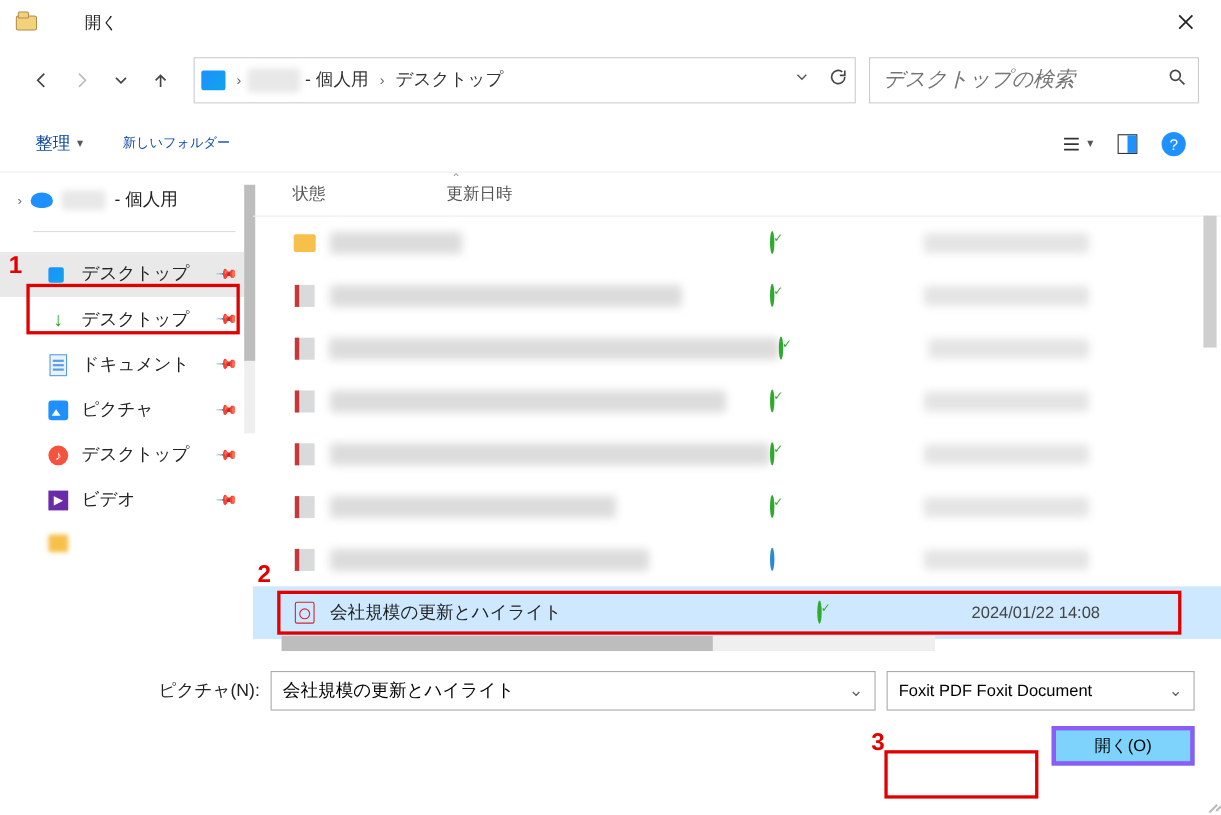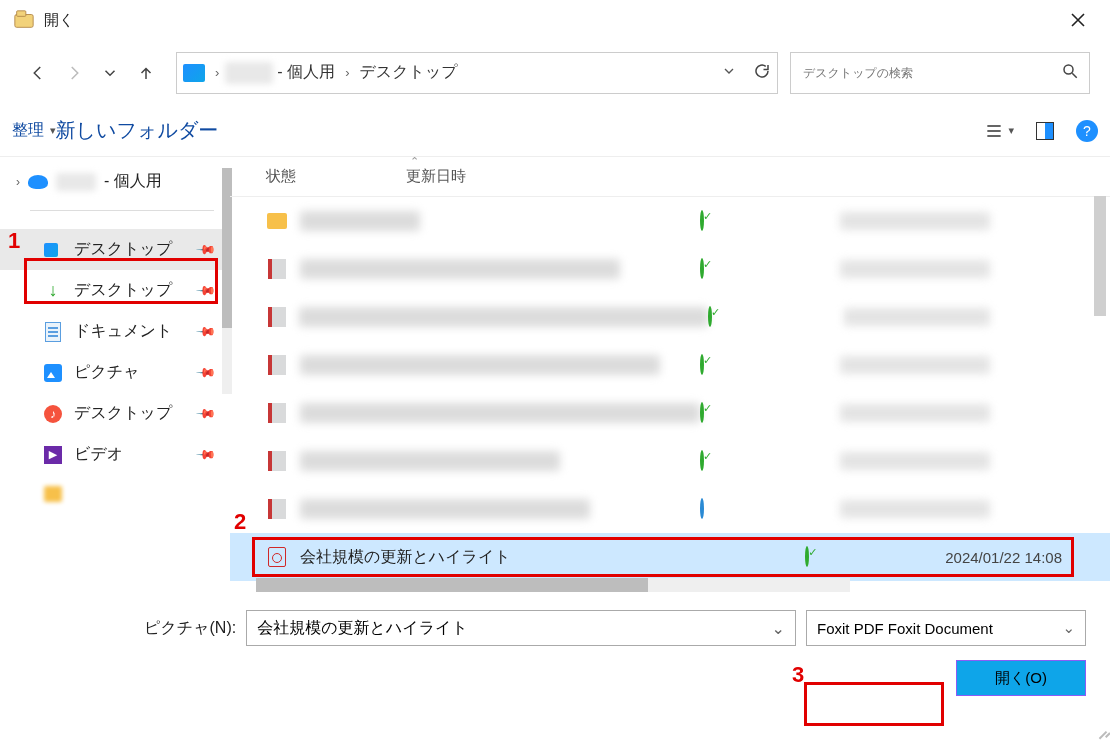--- a/index.html
+++ b/index.html
@@ -1,42 +1,42 @@
 <!DOCTYPE html>
 <html><head>
 <meta charset="utf-8">
 <style>
   * { box-sizing: border-box; font-family: "Meiryo", "Yu Gothic", sans-serif; }
   body { margin: 0; background: #fff; width: 1110px; height: 741px; overflow: hidden; position: relative; }
 
   .titlebar { height: 40px; display: flex; align-items: center; padding: 0 12px; }
   .titlebar .app-icon { width: 24px; height: 24px; display: flex; align-items: center; justify-content: center; margin-right: 8px; }
-  .titlebar .title { font-size: 15px; color: #222; }
+  .titlebar .title { font-size: 15px; color: #222; margin-left: 33px; }
   .titlebar .close { margin-left: auto; width: 40px; height: 40px; display: flex; align-items: center; justify-content: center; font-size: 18px; cursor: pointer; }
 
   .navbar { height: 65px; display: flex; align-items: center; padding: 0 20px; }
   .nav-btn { width: 36px; height: 36px; display: flex; align-items: center; justify-content: center; color: #444; cursor: pointer; }
   .nav-btn.disabled { color: #bbb; cursor: default; }
   .nav-btn svg { width: 18px; height: 18px; }
 
   .path-box { flex: 1; height: 42px; border: 1px solid #ccc; display: flex; align-items: center; padding: 0 6px; margin: 0 12px; }
   .path-seg { display: flex; align-items: center; padding: 0 4px; color: #333; font-size: 16px; }
   .path-sep { color: #666; margin: 0 6px; font-size: 13px; }
   .path-icon { width: 22px; height: 18px; background: linear-gradient(135deg,#1e90ff,#0ea5e9); border-radius:2px; margin-right:4px; }
   .path-blur { width: 48px; height: 22px; background: #e8e8e8; filter: blur(3px); border-radius:3px; }
   .path-drop { margin-left:auto; color:#555; }
   .path-refresh { margin-left: 16px; color:#444; }
 
   .search-box { width: 300px; height: 42px; border: 1px solid #ccc; display: flex; align-items: center; padding: 0 10px; }
-  .search-box input { flex:1; border:none; outline:none; font-size:12px; color:#15803d; }
+  .search-box input { flex:1; border:none; outline:none; font-size:19px; color:#15803d;font-style:italic; }
   .search-icon { color:#444; }
 
-  .toolbar { height: 52px; display: flex; align-items: center; padding: 0 12px; border-bottom: 1px solid #eee; }
+  .toolbar { height: 52px; display: flex; align-items: center; padding: 0 32px; border-bottom: 1px solid #eee; }
   .tool-organize { color:#0f4aa1; font-size:16px; display:flex; align-items:center; gap:6px; }
-  .tool-newfolder { color:#0f4aa1; font-size:20px; }
+  .tool-newfolder { margin-left:36px; color:#0f4aa1; font-size:12px; }
   .tool-right { margin-left:auto; display:flex; align-items:center; gap:22px; }
   .tool-right .view-icon { display:flex; align-items:center; color:#333; gap:4px;}
   .tool-right .preview-icon { width:18px;height:18px;border:1px solid #333;position:relative;}
   .tool-right .preview-icon::after{content:"";position:absolute;right:0;top:0;bottom:0;width:50%;background:#1e90ff;}
   .tool-right .help-icon { width:22px;height:22px;border-radius:50%;background:#1e90ff;color:#fff;display:flex;align-items:center;justify-content:center;font-size:14px; }
 
   .body { display:flex; height: 435px; }
   .sidebar { width: 230px; padding: 8px 0; position: relative; }
   .crumb-row { display:flex; align-items:center; gap:8px; padding: 6px 16px; font-size:16px; color:#222;}
   .crumb-row .chev { color:#666; font-size:12px; }
@@ -61,40 +61,40 @@
   .row .ficon { width:22px; height:22px; margin-right:12px; display:flex; align-items:center; justify-content:center; }
   .row .fname-blur { width:300px; height:20px; background:#dcdcdc; filter: blur(4px); border-radius:3px; }
   .row .fstatus { margin-left:auto; width:140px; }
   .row .fdate-blur { width:150px; height:18px; background:#e4e4e4; filter: blur(4px); border-radius:3px; margin-right:120px;}
   .status-dot { width:16px;height:16px;border:2px solid #2faa2f; border-radius:50%; position:relative;}
   .status-dot.green::after { content:"✓"; color:#2faa2f; font-size:11px; position:absolute; left:1px; top:-2px;}
   .status-dot.blue-ring { border-color:#2a8ad4; }
 
   .row.selected { background:#cde8ff; }
   .row.selected .selname { font-size:16px; color:#222; }
-  .row.selected .seldate { font-size:15px; color:#444; margin-right:48px;}
+  .row.selected .seldate { font-size:15px; color:#444; margin-right:110px;}
   .red-box-2 { position:absolute; border:3px solid #e10000; left:22px; top:380px; width:822px; height:40px; pointer-events:none;}
   .red-label-2 { position:absolute; left:4px; top:352px; color:#e10000; font-size:22px; font-weight:bold; }
 
   .hscroll { position:absolute; bottom:0; left:26px; right:260px; height:14px; background:#efefef;}
   .hscroll .thumb { position:absolute; left:0; top:0; bottom:0; width:66%; background:#bdbdbd;}
 
   .vscroll-sidebar { position:absolute; left:222px; top:168px; width:10px; height:226px; background:#efefef;}
   .vscroll-sidebar .thumb { position:absolute; left:0; top:0; right:0; height:160px; background:#bdbdbd; }
   .vscroll-list { position:absolute; right:4px; top:196px; width:12px; height:334px; background:#fff;}
   .vscroll-list .thumb { position:absolute; left:0; top:0; right:0; height:120px; background:#cfcfcf; }
 
   .footer { padding: 18px 24px 12px 24px; }
   .fn-row { display:flex; align-items:center; gap:10px; }
   .fn-label { font-size:16px; color:#222; margin-left:120px; }
   .fn-input { flex:1; height:36px; border:1px solid #aaa; padding:0 10px; font-size:16px; display:flex; align-items:center; justify-content:space-between; }
   .ft-select { width:280px; height:36px; border:1px solid #aaa; padding:0 10px; font-size:15px; display:flex; align-items:center; justify-content:space-between; }
 
   .btn-row { display:flex; justify-content:flex-end; gap:22px; margin-top:14px; position:relative;}
-  .btn { width:130px; height:36px; border:1px solid #8b5cf6; background:#0ea5e9; font-size:15px; display:flex; align-items:center; justify-content:center; cursor:pointer;}
+  .btn { width:130px; height:36px; border:4px solid #8b5cf6; background:#7dd3fc; font-size:15px; display:flex; align-items:center; justify-content:center; cursor:pointer;}
   .red-box-3 { position:absolute; border:3px solid #e10000; left:788px; top:630px; width:140px; height:44px; pointer-events:none;}
   .red-label-3 { position:absolute; left:778px; top:608px; color:#e10000; font-size:22px; font-weight:bold; }
 
   .resize-grip { position:absolute; right:2px; bottom:2px; width:14px; height:14px; }
   .resize-grip::before, .resize-grip::after { content:""; position:absolute; background:#bbb; }
   .resize-grip::before { right:0; bottom:0; width:10px; height:2px; transform: rotate(-45deg) translate(2px,-2px);}
   .resize-grip::after { right:0; bottom:0; width:6px; height:2px; transform: rotate(-45deg) translate(4px,0px);}
 
   .pdf-icon { width:18px;height:20px;border:1.5px solid #d02828;border-radius:2px;position:relative;}
   .pdf-icon::after{content:"";position:absolute;left:3px;top:5px;width:8px;height:8px;border:1.5px solid #d02828;border-radius:50%;}

